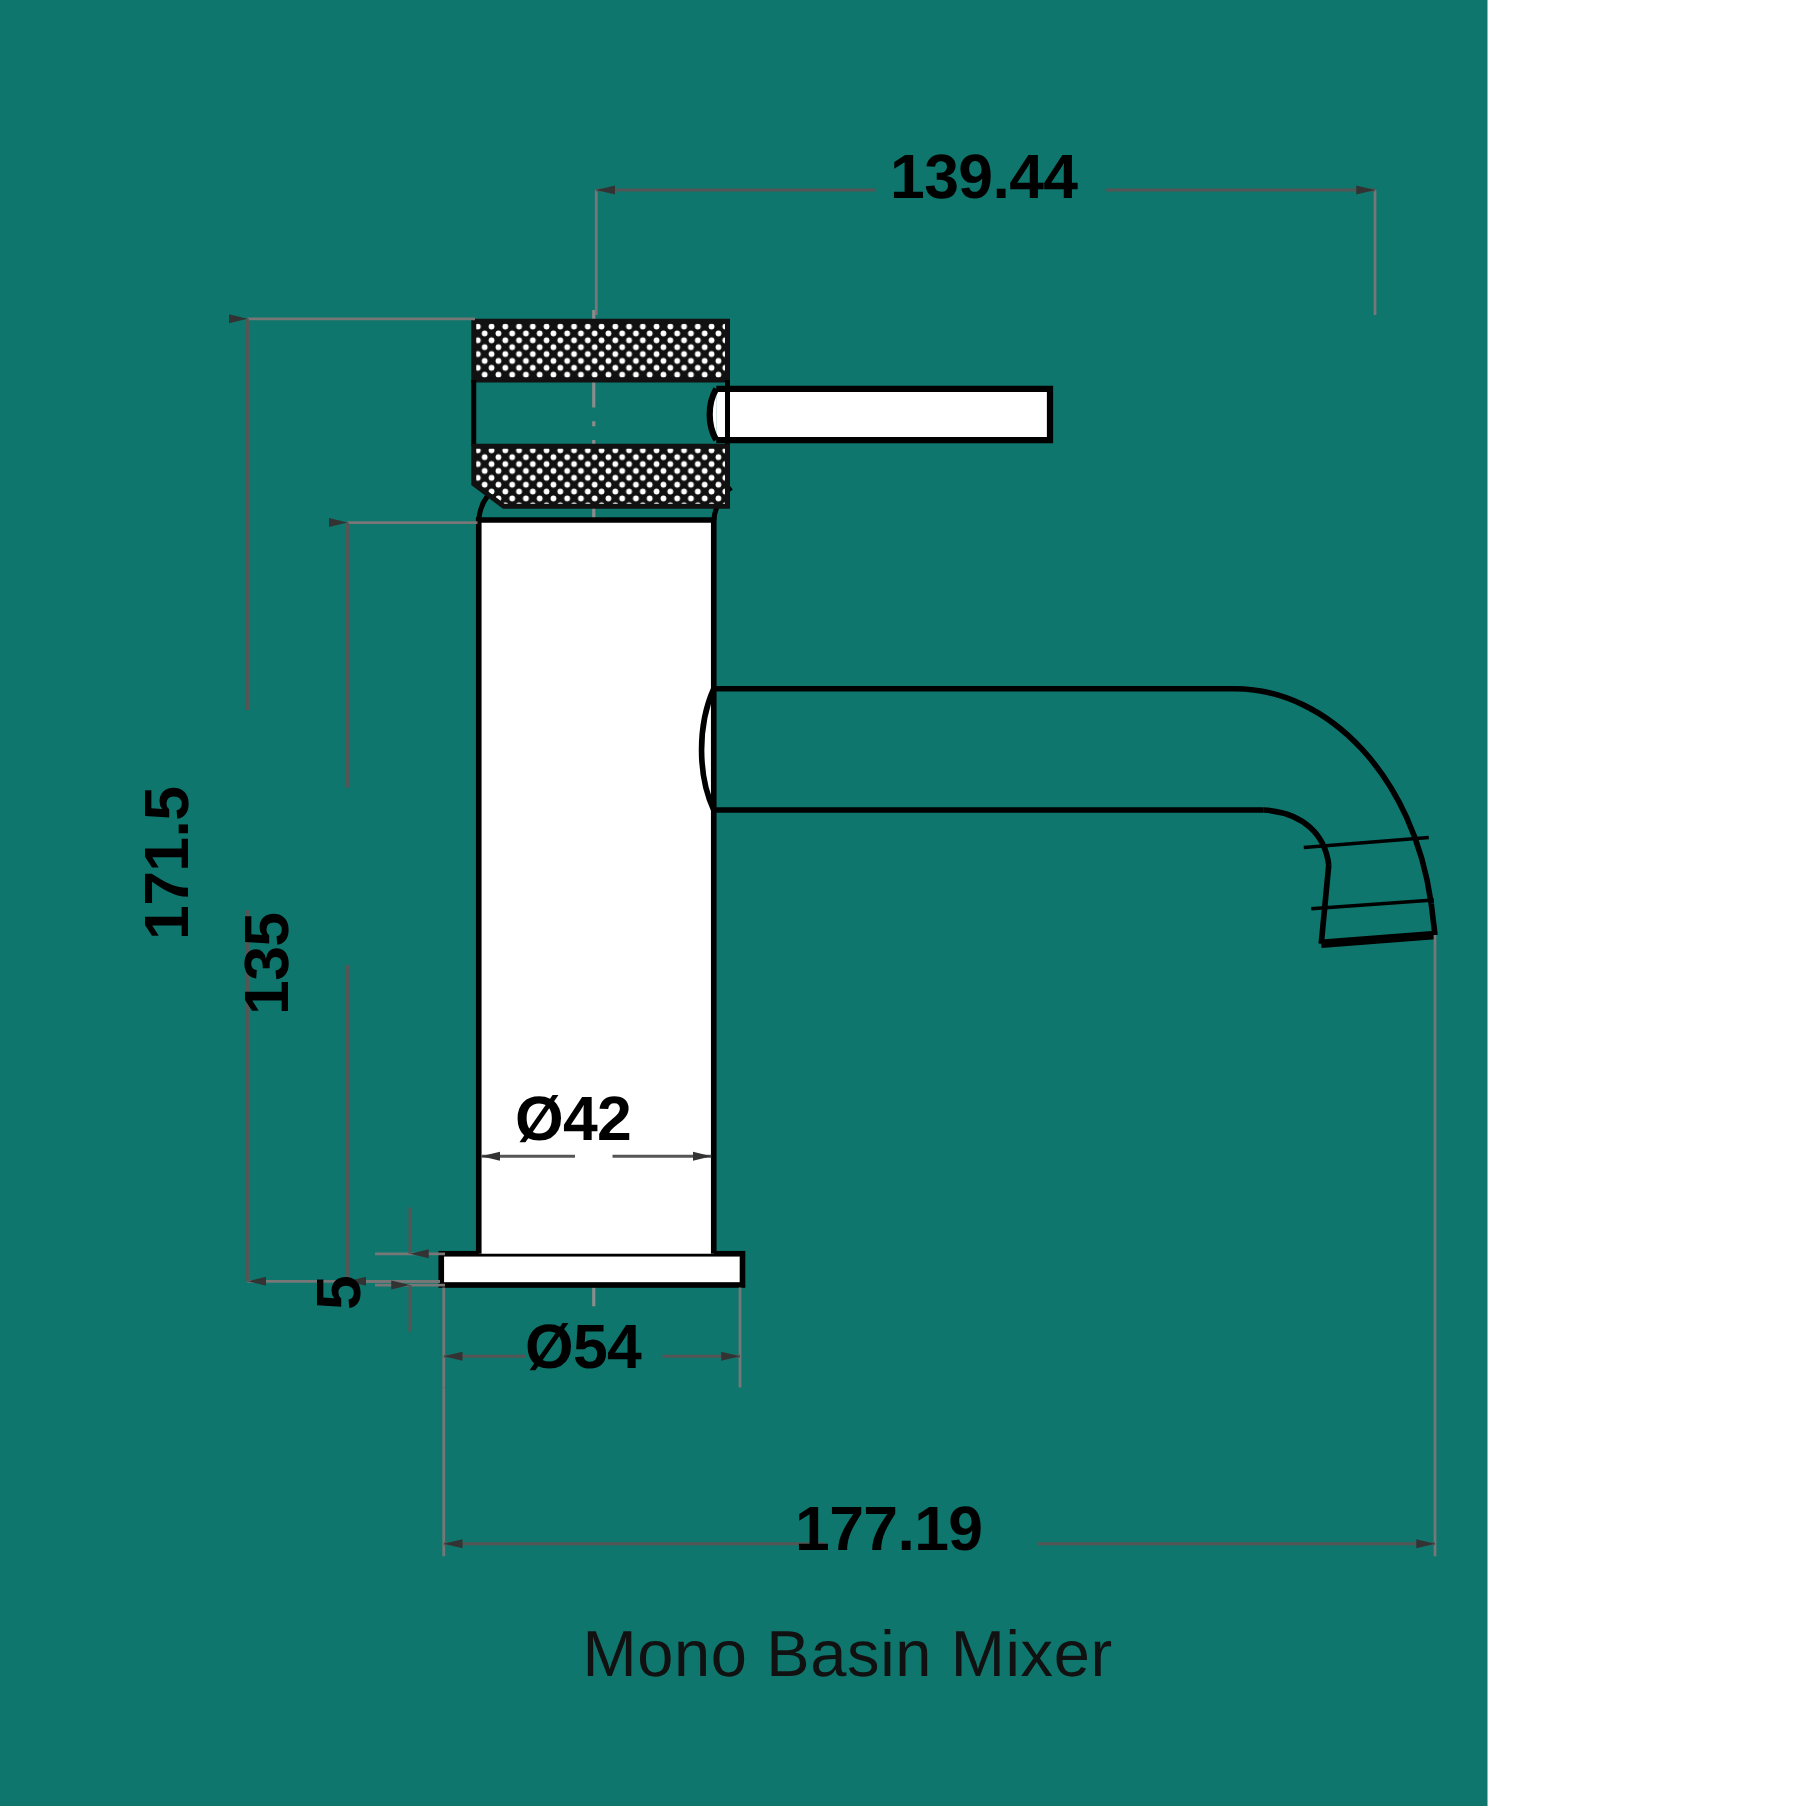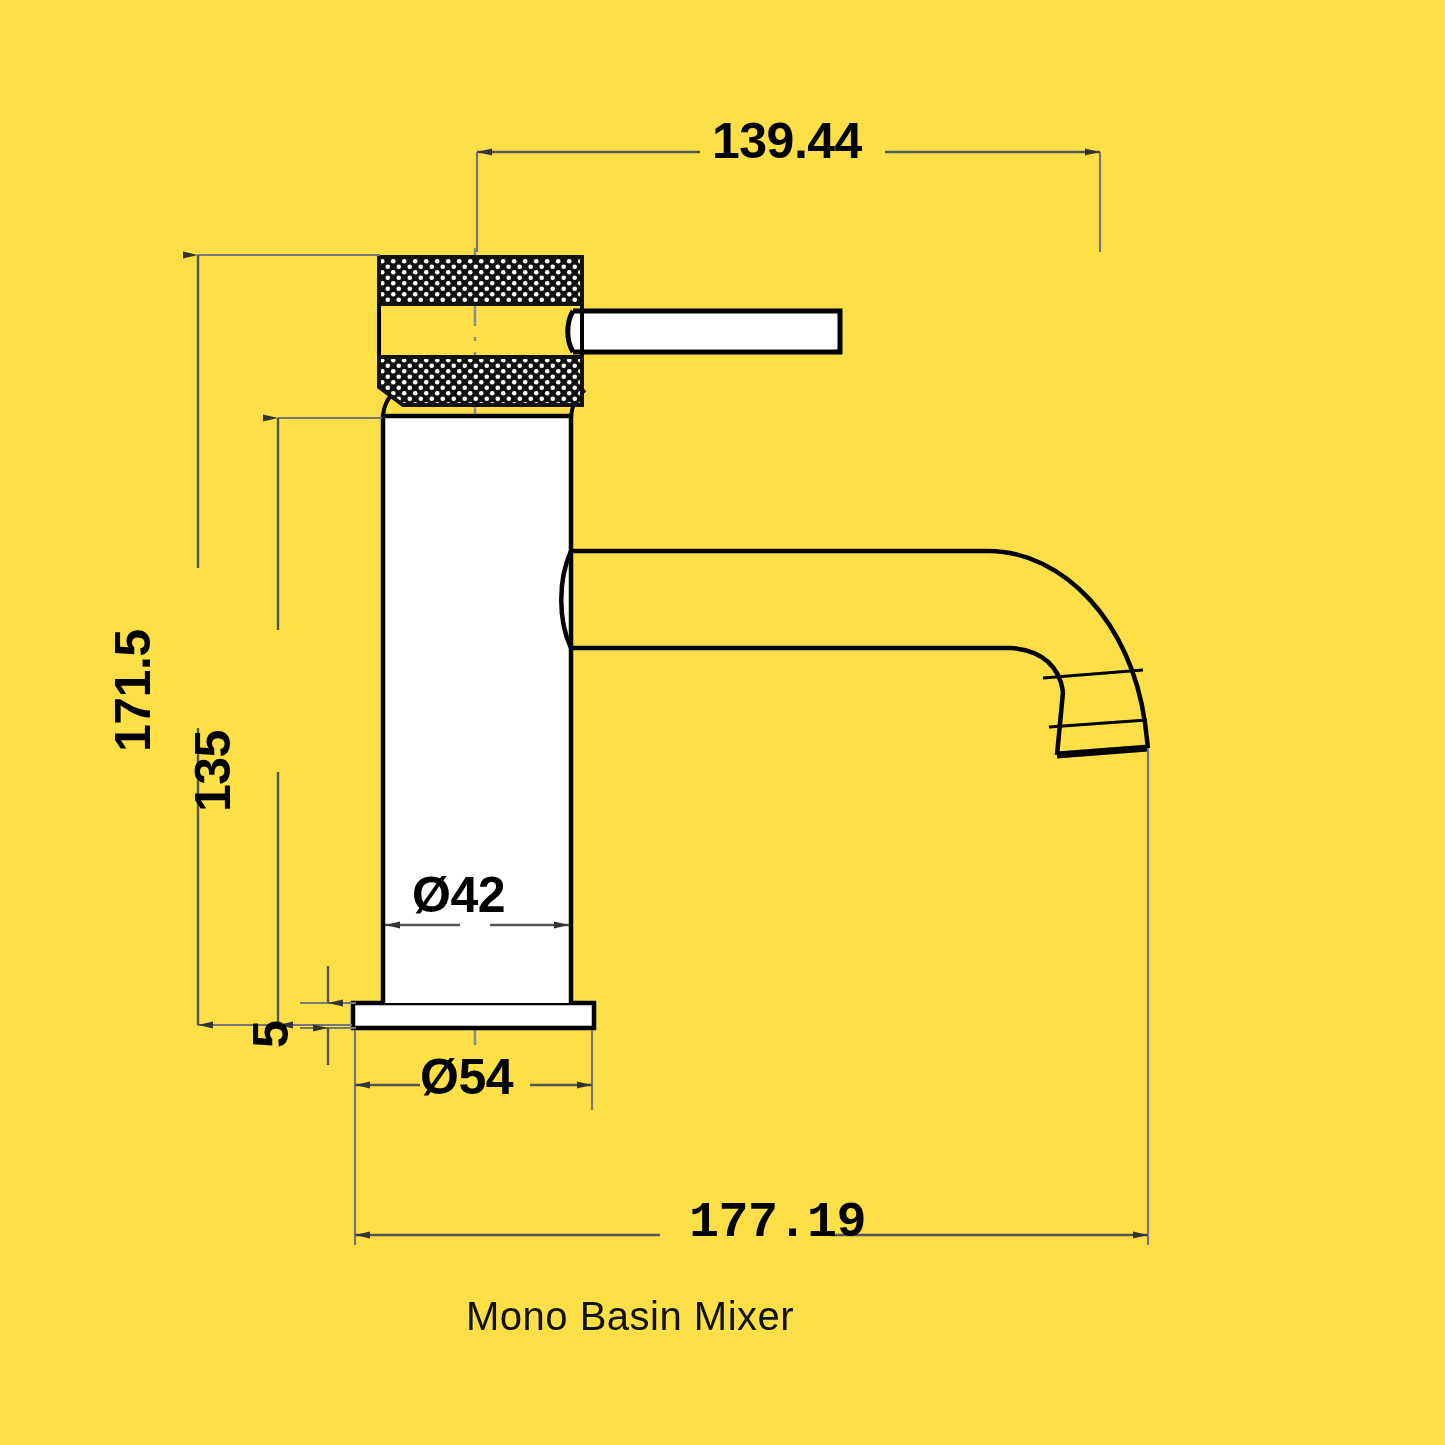--- a/index.html
+++ b/index.html
@@ -8,23 +8,23 @@
     background: #ffffff;
   }
   body {
     width: 1445px;
     height: 1445px;
     overflow: hidden;
     font-family: "Liberation Sans", sans-serif;
   }
   #drawing-root {
     position: relative;
-    width: 1445px;
+    width: 1190px;
     height: 1445px;
-    background: #fde047;
+    background: #0f766e;
   }
   svg.cad {
     position: absolute;
     top: 0;
     left: 0;
     width: 1445px;
     height: 1445px;
     display: block;
   }
   .dim-text {
@@ -41,21 +41,21 @@
   }
   .dim-v {
     font-size: 50px;
     transform-origin: left bottom;
   }
   .title-text {
     position: absolute;
     color: #111111;
     font-family: "Liberation Sans", sans-serif;
     font-weight: 400;
-    font-size: 40px;
+    font-size: 52px;
     letter-spacing: 0.5px;
     white-space: nowrap;
   }
 </style>
 </head>
 <body>
 
 <div id="drawing-root">
 
   <svg class="cad" viewBox="0 0 1445 1445">
@@ -190,17 +190,17 @@
   <div class="dim-text dim-v" style="left:158px; top:702px; transform: rotate(-90deg);">171.5</div>
 
   <div class="dim-text dim-v" style="left:238px; top:762px; transform: rotate(-90deg);">135</div>
 
   <div class="dim-text dim-v" style="left:296px; top:998px; transform: rotate(-90deg);">5</div>
 
   <div class="dim-text dim-h" style="left:412px; top:870px;">Ø42</div>
 
   <div class="dim-text dim-h" style="left:420px; top:1052px;">Ø54</div>
 
-  <div class="dim-text dim-h" style="left:689px; top:1198px;font-family:Liberation Mono, monospace;">177.19</div>
+  <div class="dim-text dim-h" style="left:636px; top:1198px;">177.19</div>
 
   <div class="title-text" style="left:466px; top:1294px;">Mono Basin Mixer</div>
 
 </div>
 
 </body></html>

